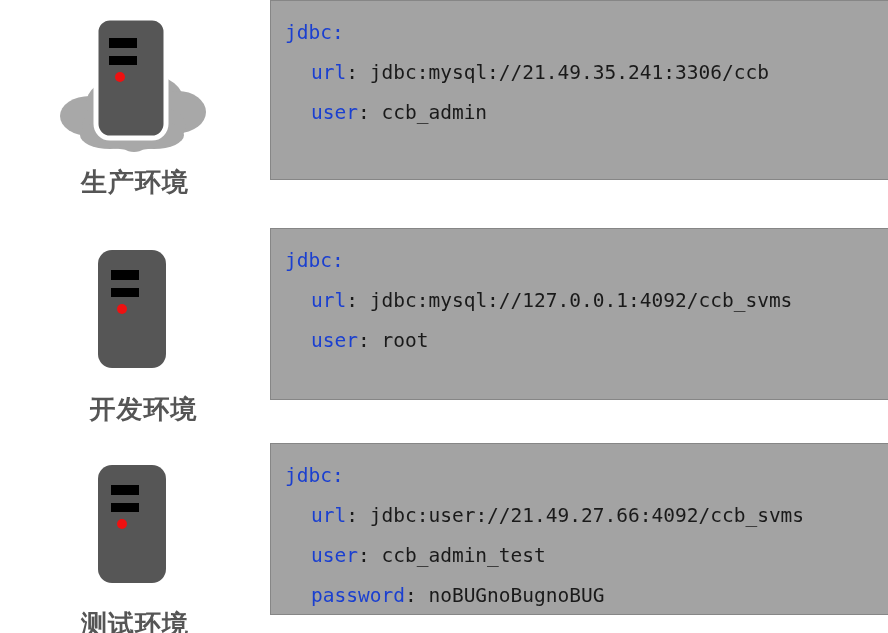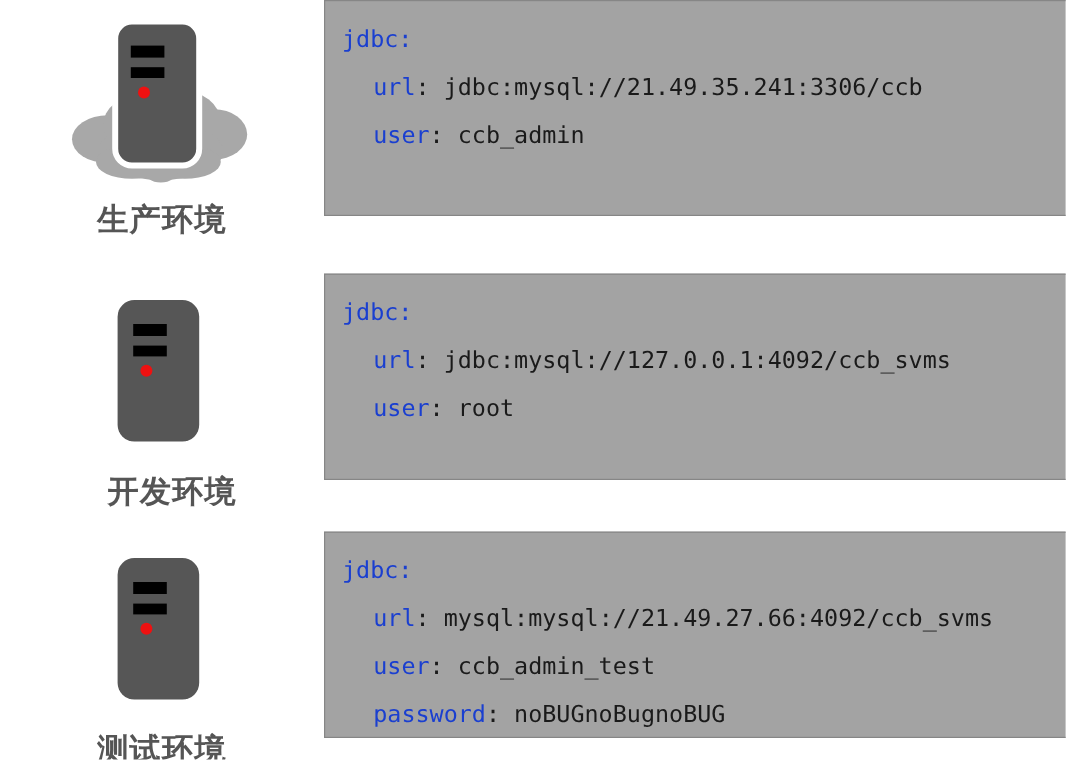--- a/index.html
+++ b/index.html
@@ -53,21 +53,21 @@
   .server-art-plain { height: 135px; }
 
   .env-label {
     font-size: 26px;
     font-weight: bold;
     color: #555555;
     letter-spacing: 1px;
     line-height: 1;
     white-space: nowrap;
   }
-  .env-label-prod { margin-top: 6px; }
+  .env-label-prod { margin-top: 6px; font-family: Liberation Serif, serif; }
   .env-label-dev  { margin-top: 16px; margin-left: 17px; }
   .env-label-test { margin-top: 16px; }
 
   
   .code-panel {
     flex: 0 0 auto;
     width: 724px;
     box-sizing: border-box;
     background: #a3a3a3;
     border: 1px solid #868686;
@@ -163,19 +163,19 @@
             <rect x="61" y="43" width="28" height="9" fill="#000000"></rect>
             <circle cx="72" cy="64" r="5" fill="#ee1111"></circle>
           </g>
         </svg>
       </div>
       <div class="env-label env-label-test">测试环境</div>
     </div>
 
     <div class="code-panel code-panel-test">
       <div class="code-line"><span class="yaml-key">jdbc:</span></div>
-      <div class="code-line code-line-indent"><span class="yaml-key">url</span><span>: </span><span>mysql:mysql://21.49.27.66:4092/ccb_svms</span></div>
+      <div class="code-line code-line-indent"><span class="yaml-key">url</span><span>: </span><span>jdbc:user://21.49.27.66:4092/ccb_svms</span></div>
       <div class="code-line code-line-indent"><span class="yaml-key">user</span><span>: </span><span>ccb_admin_test</span></div>
       <div class="code-line code-line-indent"><span class="yaml-key">password</span><span>: </span><span>noBUGnoBugnoBUG</span></div>
     </div>
   </div>
 
 </div>
 
 </body></html>

